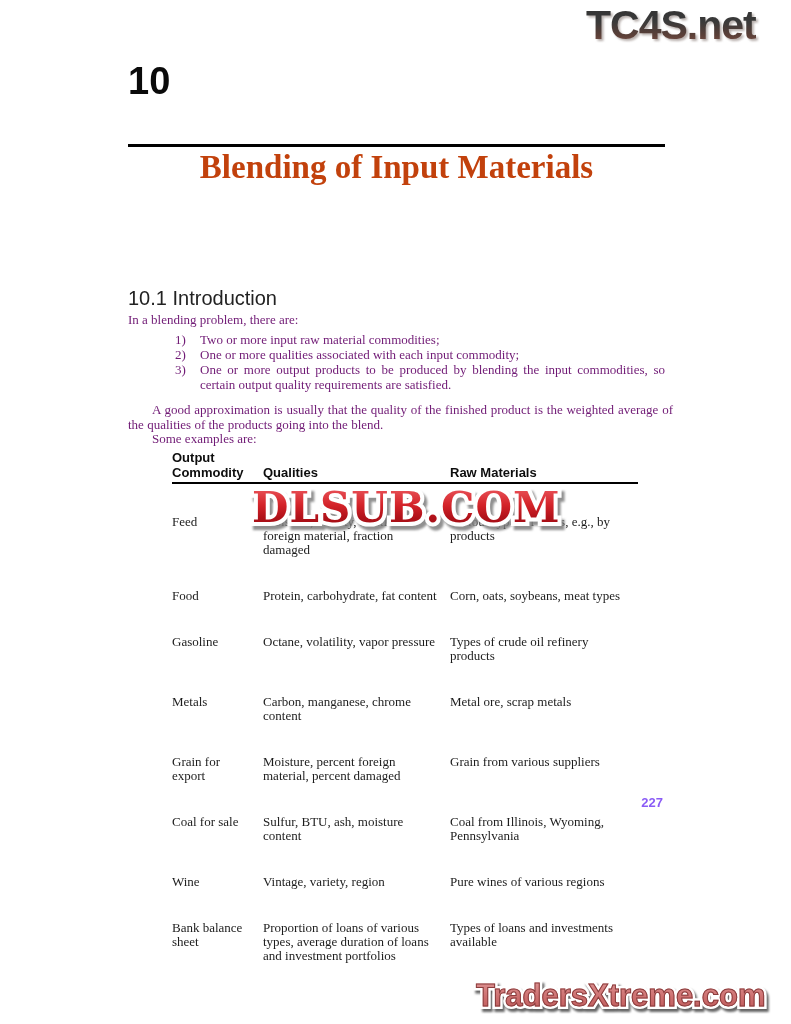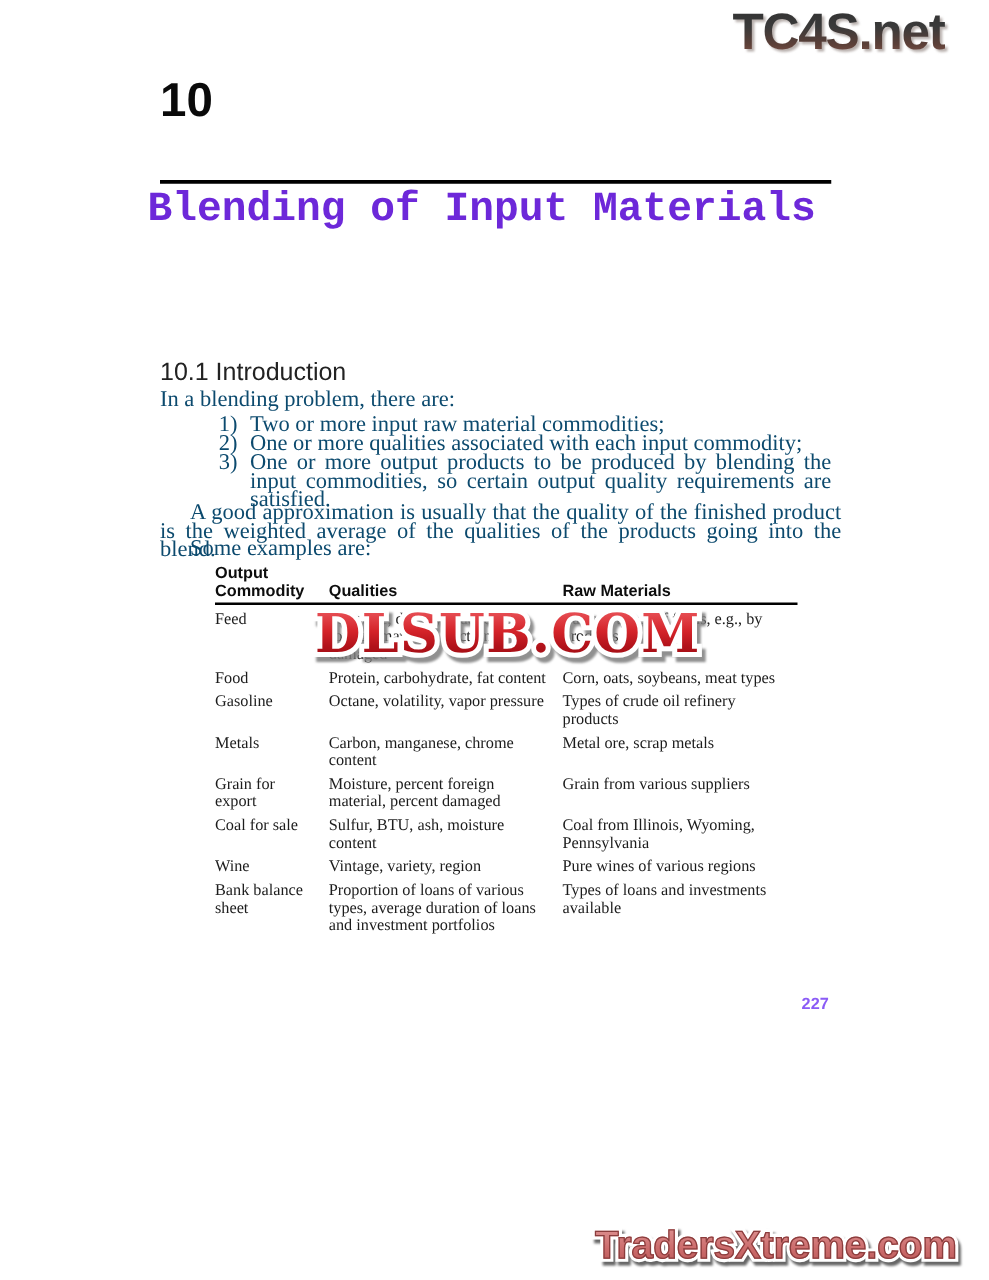--- a/index.html
+++ b/index.html
@@ -17,49 +17,49 @@
     filter:drop-shadow(2px 2px 1px rgba(160,150,145,0.75));
     white-space:nowrap;
   }
   
   .chapter-num{
     position:absolute;left:128px;top:60px;width:537px;
     font-family:"Liberation Sans",sans-serif;font-weight:bold;font-size:38px;color:#0a0a0a;
   }
   .title-rule{position:absolute;left:128px;top:144px;width:537px;height:3px;background:#000;}
   .chapter-title{
-    position:absolute;left:118px;top:149px;width:557px;margin:0;
-    font-family:Liberation Mono, monospace;font-weight:bold;font-size:33px;color:#6d28d9;
+    position:absolute;left:118px;top:149px;width:557px;margin:0;text-align:center;
+    font-family:Liberation Serif, serif;font-weight:bold;font-size:33px;color:#c2410c;
     letter-spacing:0px;white-space:nowrap;
   }
   
   .section-heading{
     position:absolute;left:128px;top:287px;margin:0;
     font-family:Liberation Sans, sans-serif;font-weight:normal;font-size:20px;color:#222;text-align:right;
   }
-  .body-text{font-size:18px;line-height:15px;color:#0c4a6e;}
+  .body-text{font-size:13px;line-height:15px;color:#701a75;}
   .intro-line{position:absolute;left:128px;top:312px;width:545px;margin:0;}
   .num-list{position:absolute;left:175px;top:332px;width:490px;}
   .num-list .li{display:flex;margin:0 0 0 0;}
   .num-list .num{flex:0 0 25px;}
   .num-list .litext{flex:1 1 auto;width:465px;text-align:justify;}
   .para{position:absolute;left:128px;top:402px;width:545px;margin:0;text-align:justify;text-indent:24px;}
   .examples-line{position:absolute;left:128px;top:431px;width:545px;margin:0;text-indent:24px;}
   
   .ex-table{position:absolute;left:172px;top:450px;width:466px;}
   .thead{
     display:grid;grid-template-columns:91px 187px 188px;align-items:end;
     font-family:"Liberation Sans",sans-serif;font-weight:bold;font-size:13px;line-height:15px;
     color:#0d0d0d;text-align:left;
   }
   .thead .th{white-space:pre-line;}
   .thead-rule{margin-top:2px;height:2px;background:#000;}
   .tbody{padding-top:4px;}
   .trow{display:grid;grid-template-columns:91px 187px 188px;margin-bottom:5px;}
-  .trow .td{font-size:13px;line-height:14px;white-space:pre-line;padding-right:6px;}
+  .trow .td{font-size:13px;line-height:14px;white-space:pre-line;padding-right:6px;margin-top:27px;}
   
   .page-number{
     position:absolute;right:128px;top:795px;
     font-family:"Liberation Sans",sans-serif;font-weight:bold;font-size:13px;color:#8b5cf6;
   }
   
   .wm-red{position:absolute;left:252px;top:483px;width:300px;height:52px;}
   .wm-red span{
     position:absolute;left:0;top:0;white-space:nowrap;
     font-family:"DejaVu Serif",serif;font-weight:900;font-size:42px;line-height:48px;

